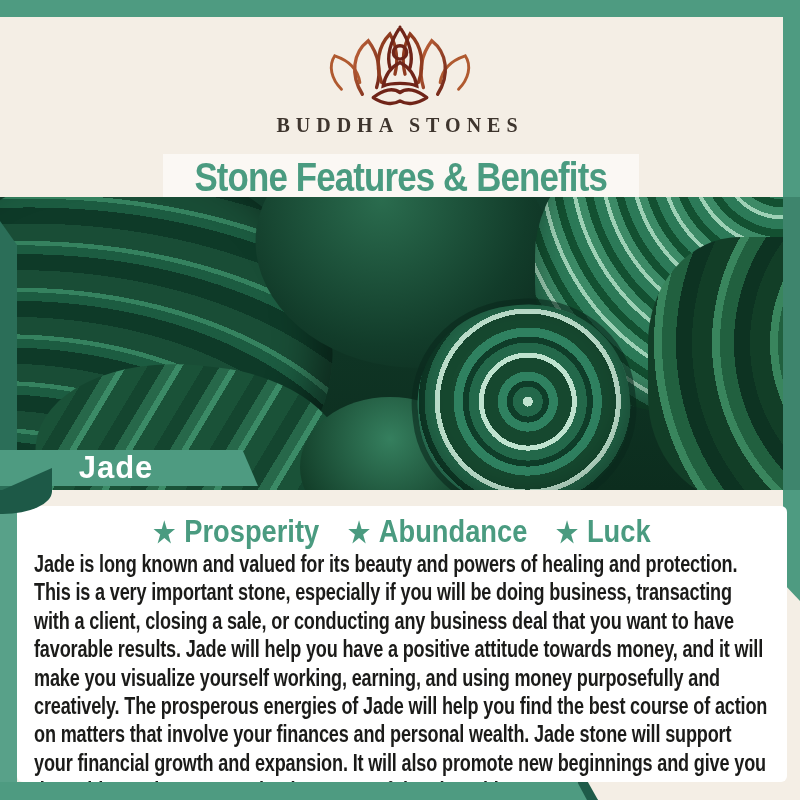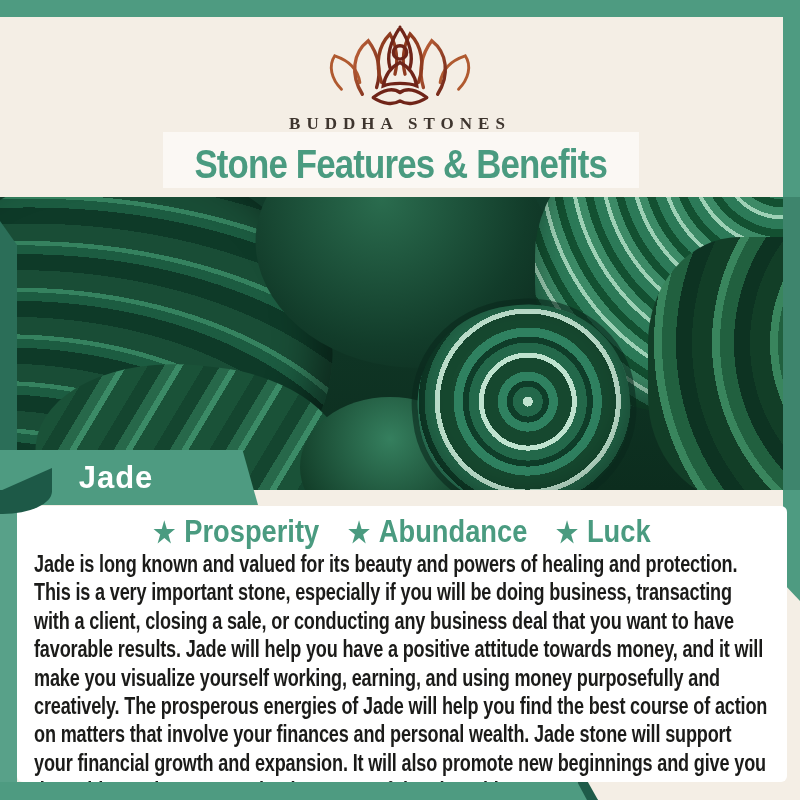--- a/index.html
+++ b/index.html
@@ -17,24 +17,24 @@
     clip-path:polygon(0 0,100% 24px,100% 100%,0 100%);}
   .left-strip-lower{position:absolute;left:0;top:490px;width:17px;height:292px;background:#58a189;}
   .bottom-bar{position:absolute;left:0;top:782px;width:598px;height:18px;background:#4e9b81;
     clip-path:polygon(0 0,96.5% 0,100% 100%,0 100%);}
   .bottom-bar-fold{position:absolute;left:552px;top:782px;width:46px;height:18px;background:#1e5b49;
     clip-path:polygon(55% 0,78% 0,100% 100%,76% 100%);}
   
   .logo-wrap{position:absolute;left:0;top:24px;width:800px;text-align:center;}
   .logo-wrap svg{display:inline-block;}
   .brand-name{position:absolute;left:0;top:114px;width:800px;text-align:center;
-    font-family:"Liberation Serif",serif;font-size:17px;font-weight:600;
+    font-family:"Liberation Serif",serif;font-size:20px;font-weight:600;
     letter-spacing:6px;color:#3e352e;}
-  .headline-band{position:absolute;left:163px;top:132px;width:476px;height:56px;
-    background:#fbf8f4;display:flex;align-items:flex-end;justify-content:center;}
+  .headline-band{position:absolute;left:163px;top:154px;width:476px;height:56px;
+    background:#fbf8f4;display:flex;align-items:flex-start;justify-content:center;}
   .headline{font-size:41px;font-weight:bold;color:#4a9b80;white-space:nowrap;
     transform:scaleX(.85);letter-spacing:-1px;}
   
   .photo{position:absolute;left:0;top:197px;width:783px;height:293px;overflow:hidden;
     background:linear-gradient(#123c2b,#0c2d1e);}
   .photo .stone{position:absolute;}
   .st1{left:-70px;top:-30px;width:400px;height:360px;border-radius:40% 50% 45% 50%;
     transform:rotate(-12deg);
     background:repeating-radial-gradient(ellipse 420px 300px at -10% 120%,
       #0e3a28 0 22px,#1c5c41 22px 34px,#35825f 34px 40px,#194d36 40px 64px);
@@ -52,21 +52,21 @@
   .st5{left:648px;top:40px;width:230px;height:265px;border-radius:40%;
     background:repeating-radial-gradient(circle at 120% 40%,
       #0d3322 0 16px,#21603f 16px 30px,#39855d 30px 38px,#123e27 38px 58px);}
   .st6{left:35px;top:168px;width:310px;height:190px;border-radius:50% 45% 40% 50%;
     transform:rotate(6deg);
     background:repeating-linear-gradient(115deg,
       #14452f 0 14px,#27684a 14px 24px,#3b8a66 24px 30px,#1a5238 30px 48px);}
   .st7{left:300px;top:200px;width:180px;height:140px;border-radius:50%;
     background:radial-gradient(circle at 50% 30%,#357f5e,#123d28 75%);}
   
-  .jade-ribbon{position:absolute;left:0;top:450px;width:258px;height:55px;background:#4e9b81;
+  .jade-ribbon{position:absolute;left:0;top:450px;width:258px;height:36px;background:#4e9b81;
     clip-path:polygon(0 0,94% 0,100% 100%,0 100%);
     display:flex;align-items:center;justify-content:center;z-index:3;}
   .jade-label{color:#ffffff;font-size:31px;font-weight:bold;letter-spacing:1px;
     padding-right:26px;}
   .jade-fold-top{position:absolute;left:0;top:468px;width:52px;height:23px;background:#1d5947;
     clip-path:polygon(0 100%,100% 0,100% 100%);z-index:4;}
   .jade-fold-curl{position:absolute;left:0;top:490px;width:52px;height:24px;background:#1d5947;
     border-radius:0 0 95% 0;z-index:4;}
   
   .panel{position:absolute;left:17px;top:506px;width:770px;height:276px;background:#ffffff;border-radius:6px;}

